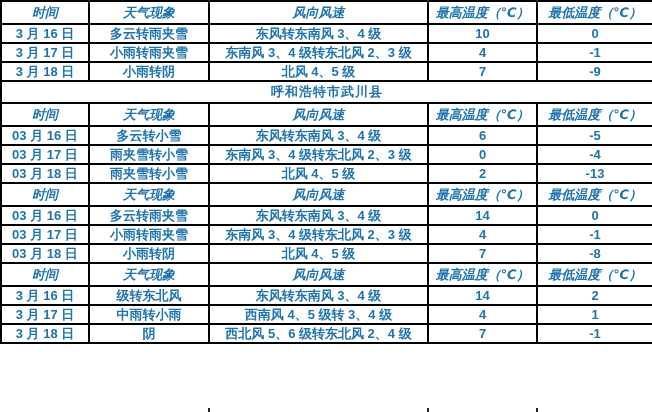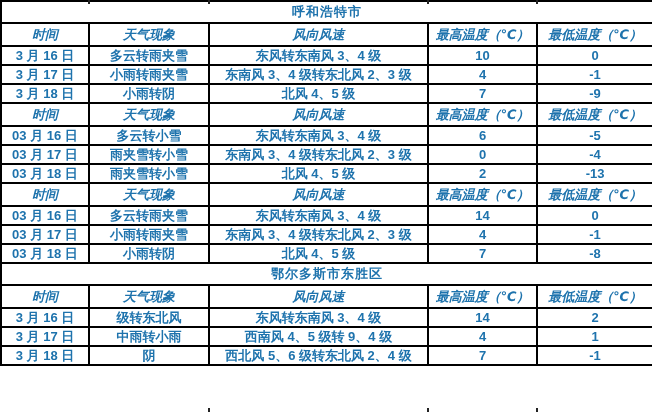--- a/index.html
+++ b/index.html
@@ -50,23 +50,20 @@
     <colgroup>
       <col style="width:88px">
         <col style="width:120px">
         <col style="width:219px">
         <col style="width:109px">
         <col style="width:116px">
     </colgroup>
     <tbody>
 
       <tr>
-        <td colspan="5" class="section-title">呼和浩特市</td>
-      </tr>
-      <tr>
         <td class="hdr">时间</td>
         <td class="hdr">天气现象</td>
         <td class="hdr">风向风速</td>
         <td class="hdr">最高温度（℃）</td>
         <td class="hdr">最低温度（℃）</td>
       </tr>
       <tr class="data">
         <td>3 月 16 日</td>
         <td>多云转雨夹雪</td>
         <td>东风转东南风 3、4 级</td>
@@ -81,20 +78,23 @@
         <td class="num">-1</td>
       </tr>
       <tr class="data">
         <td>3 月 18 日</td>
         <td>小雨转阴</td>
         <td>北风 4、5 级</td>
         <td class="num">7</td>
         <td class="num">-9</td>
       </tr>
 
+      <tr>
+        <td colspan="5" class="section-title">呼和浩特市武川县</td>
+      </tr>
       <tr>
         <td class="hdr">时间</td>
         <td class="hdr">天气现象</td>
         <td class="hdr">风向风速</td>
         <td class="hdr">最高温度（℃）</td>
         <td class="hdr">最低温度（℃）</td>
       </tr>
       <tr class="data">
         <td>03 月 16 日</td>
         <td>多云转小雪</td>
@@ -140,40 +140,37 @@
       </tr>
       <tr class="data">
         <td>03 月 18 日</td>
         <td>小雨转阴</td>
         <td>北风 4、5 级</td>
         <td class="num">7</td>
         <td class="num">-8</td>
       </tr>
 
       <tr>
-        <td colspan="5" class="section-title">鄂尔多斯市东胜区</td>
-      </tr>
-      <tr>
         <td class="hdr">时间</td>
         <td class="hdr">天气现象</td>
         <td class="hdr">风向风速</td>
         <td class="hdr">最高温度（℃）</td>
         <td class="hdr">最低温度（℃）</td>
       </tr>
       <tr class="data">
         <td>3 月 16 日</td>
         <td>级转东北风</td>
         <td>东风转东南风 3、4 级</td>
         <td class="num">14</td>
         <td class="num">2</td>
       </tr>
       <tr class="data">
         <td>3 月 17 日</td>
         <td>中雨转小雨</td>
-        <td>西南风 4、5 级转 9、4 级</td>
+        <td>西南风 4、5 级转 3、4 级</td>
         <td class="num">4</td>
         <td class="num">1</td>
       </tr>
       <tr class="data">
         <td>3 月 18 日</td>
         <td>阴</td>
         <td>西北风 5、6 级转东北风 2、4 级</td>
         <td class="num">7</td>
         <td class="num">-1</td>
       </tr>

